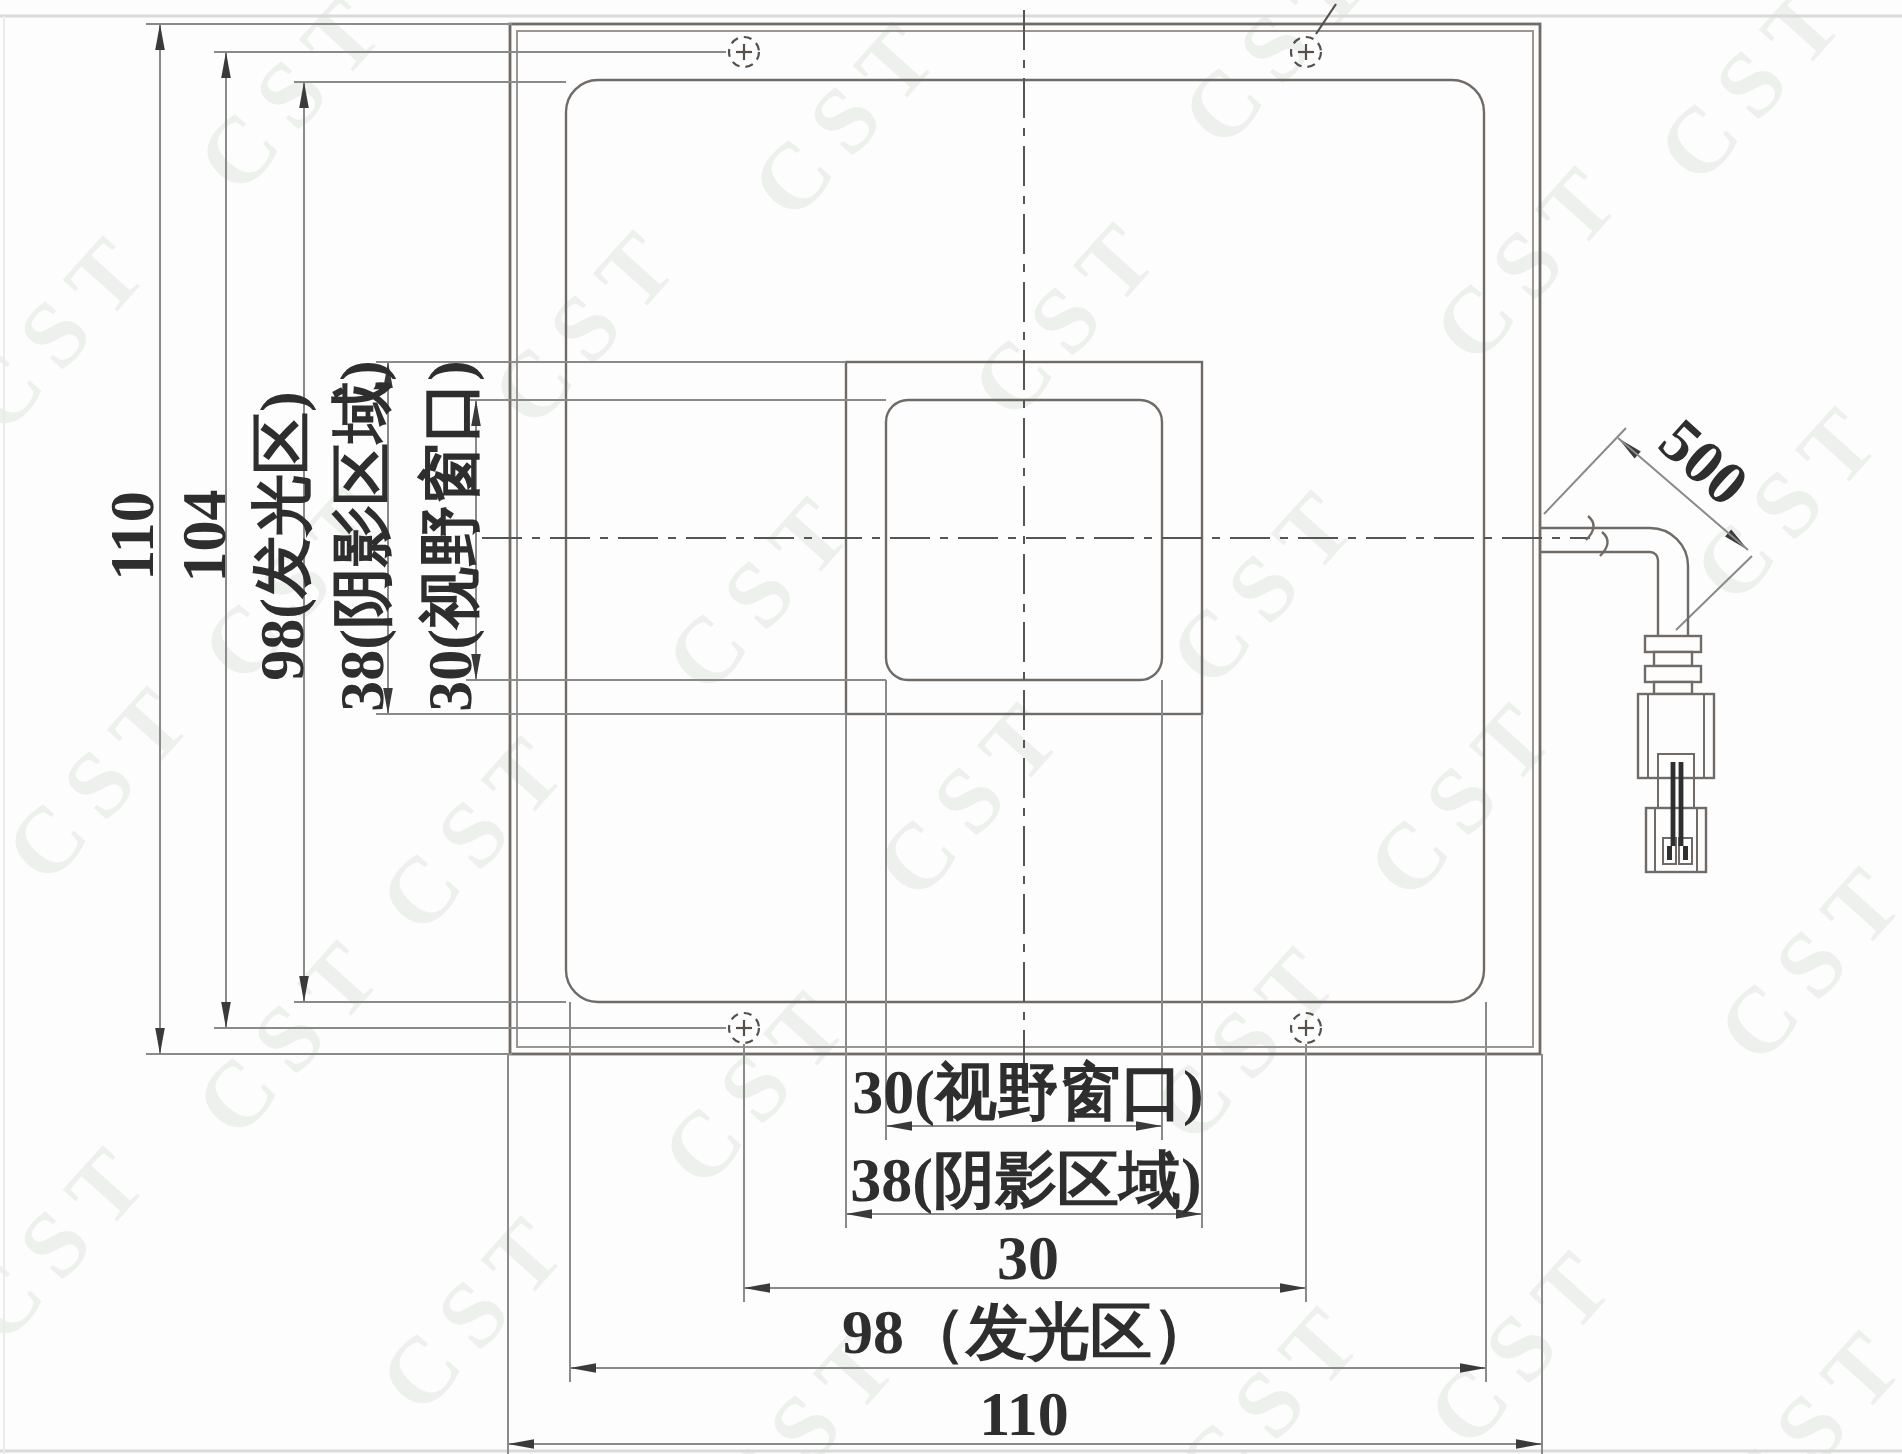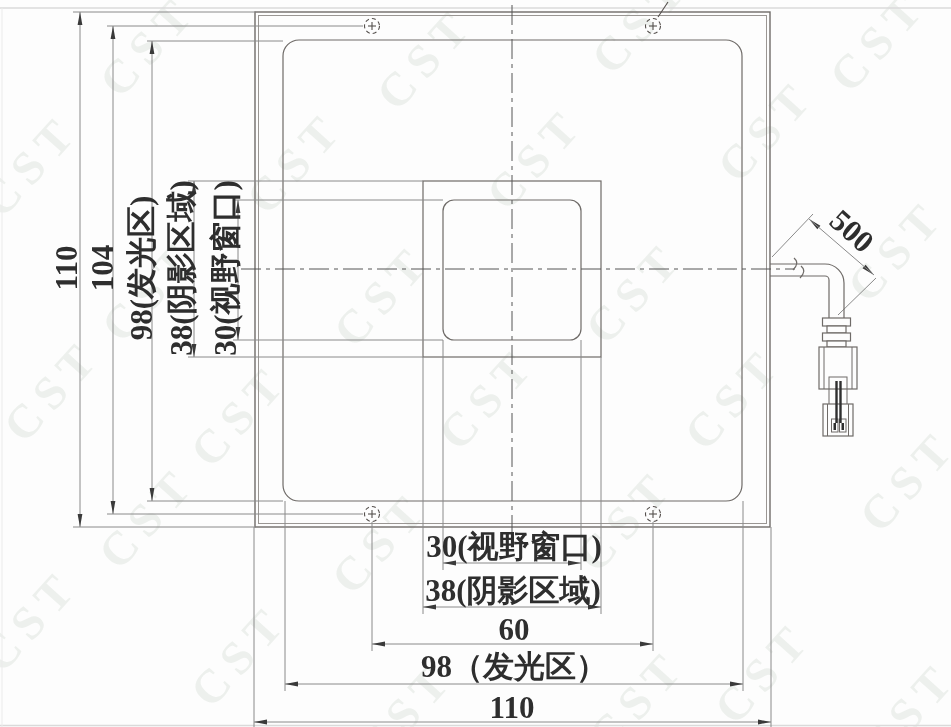--- a/index.html
+++ b/index.html
@@ -218,20 +218,20 @@
 
   <div>
     <div class="dim-label vert" style="left:66px;top:268px">110</div>
     <div class="dim-label vert" style="left:102px;top:268px">104</div>
     <div class="dim-label vert" style="left:141px;top:268px">98(发光区)</div>
     <div class="dim-label vert" style="left:181px;top:268px">38(阴影区域)</div>
     <div class="dim-label vert" style="left:225px;top:268px">30(视野窗口)</div>
 
     <div class="dim-label" style="left:514px;top:546px">30(视野窗口)</div>
     <div class="dim-label" style="left:513px;top:590px">38(阴影区域)</div>
-    <div class="dim-label" style="left:514px;top:629px">60</div>
+    <div class="dim-label" style="left:514px;top:629px">30</div>
     <div class="dim-label" style="left:514px;top:666px">98（发光区）</div>
     <div class="dim-label" style="left:512px;top:707px">110</div>
 
     <div class="dim-label diag" style="left:852px;top:231px">500</div>
   </div>
 
 </div>
 
 </body></html>

